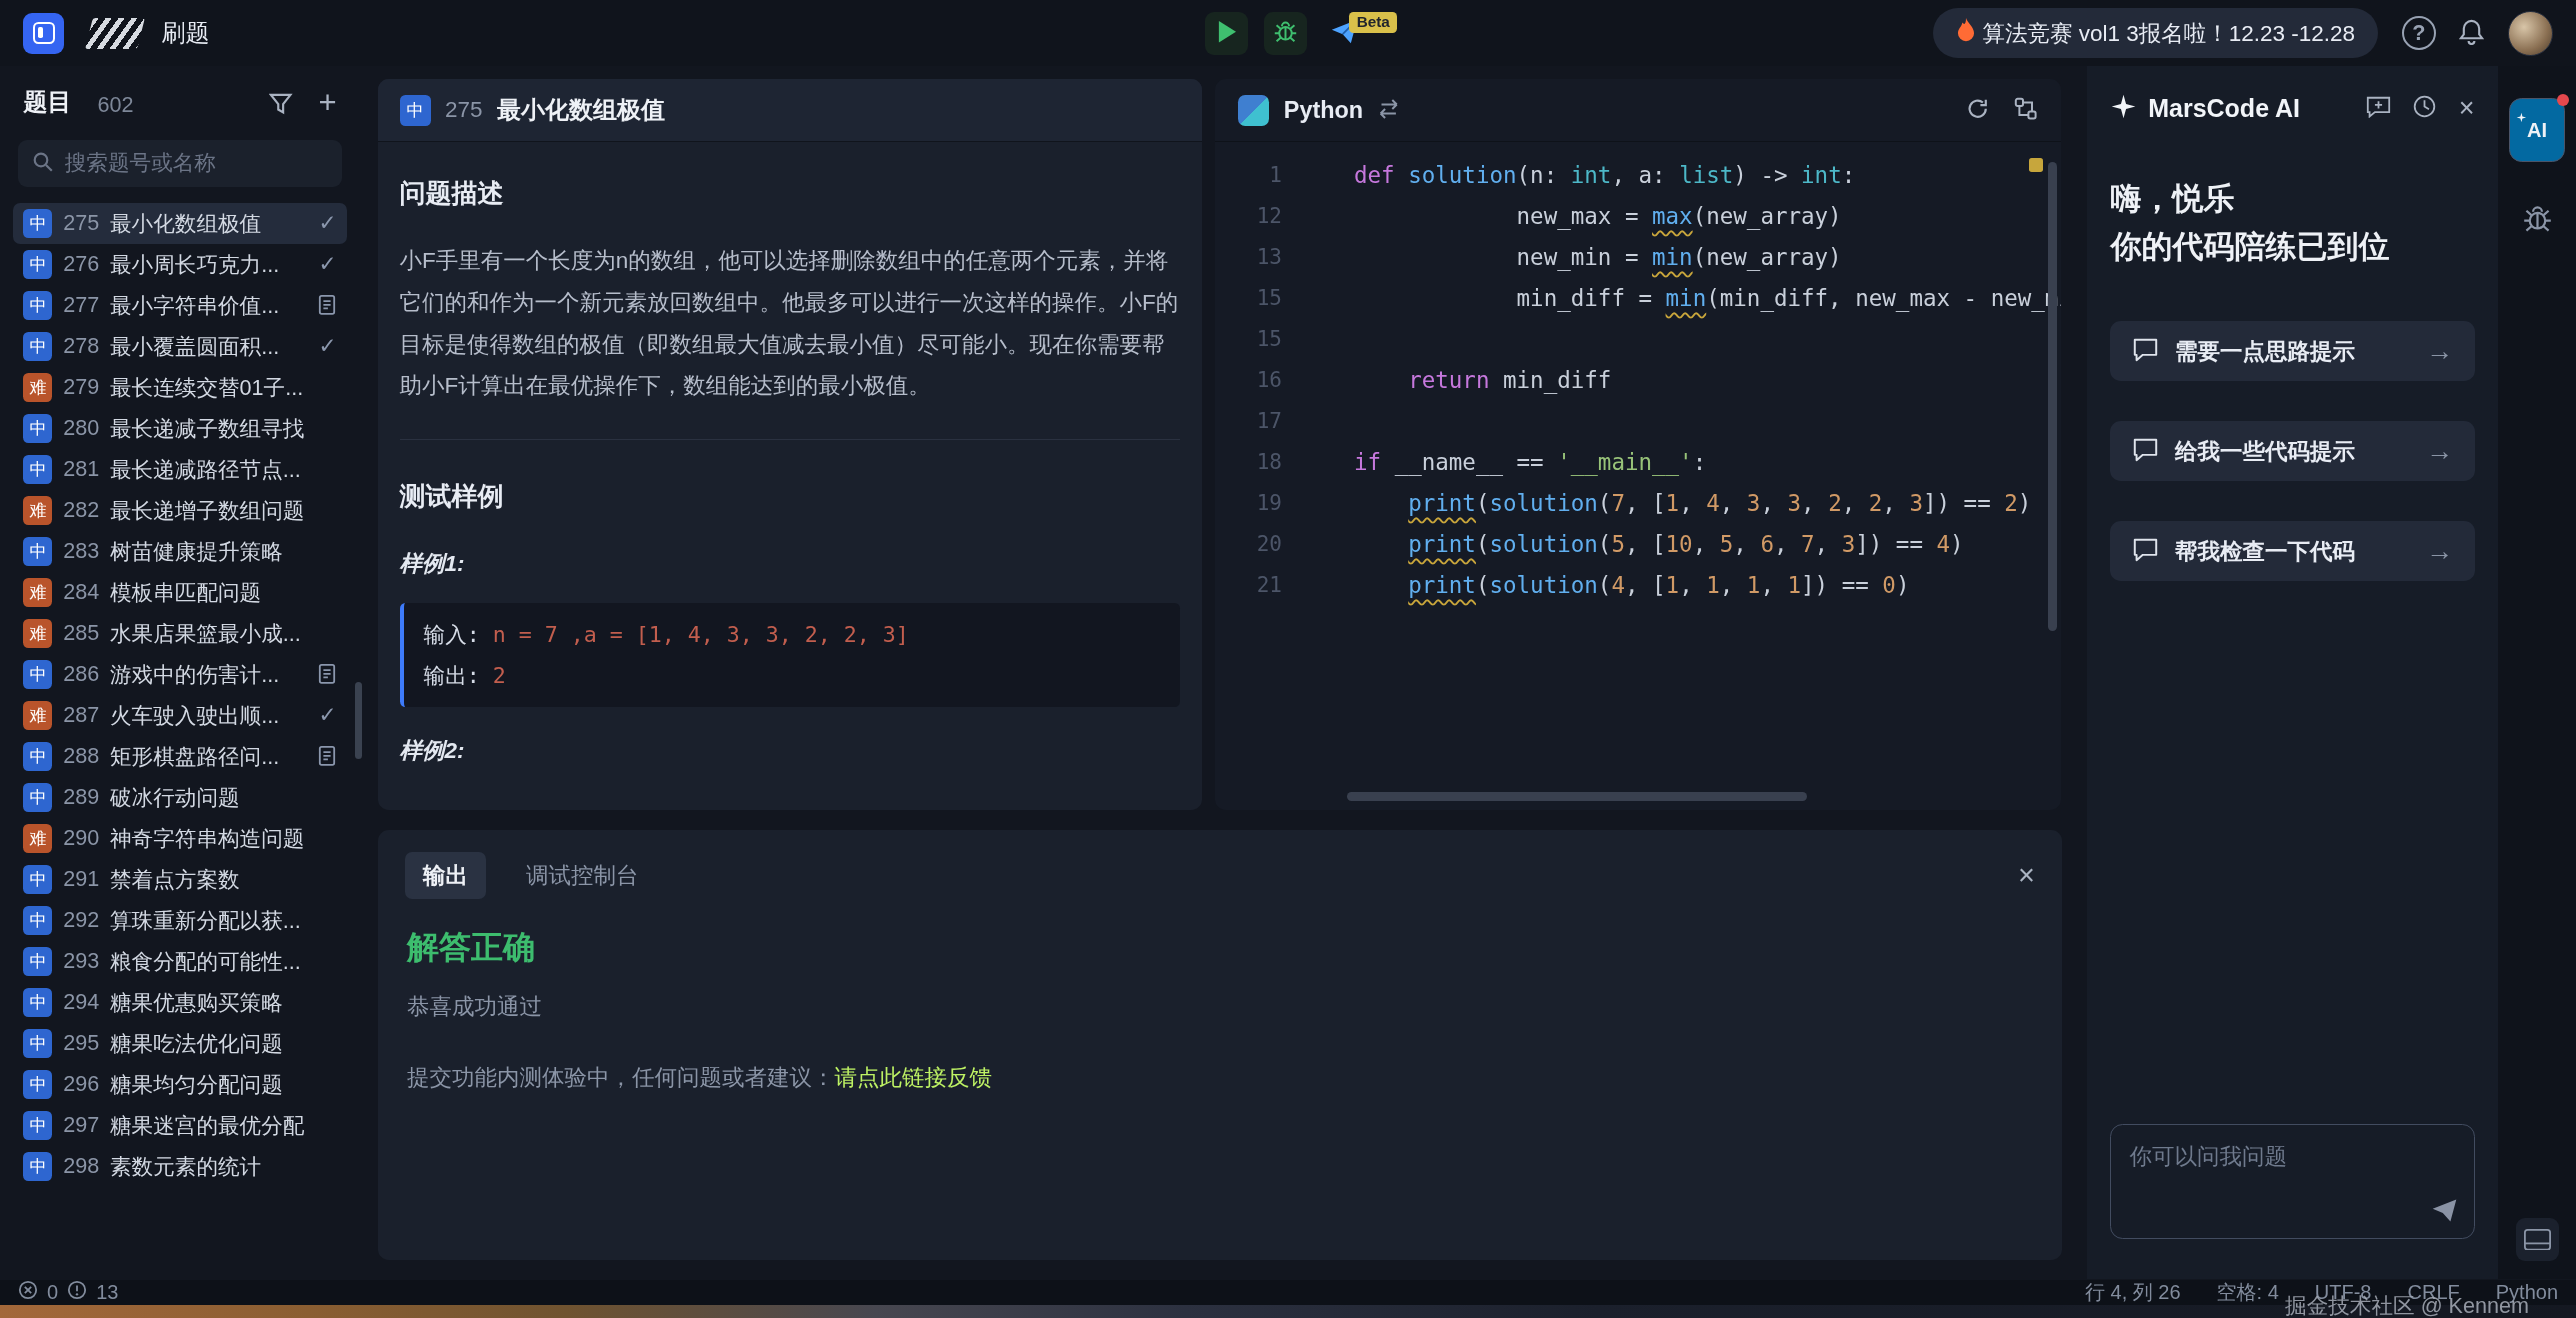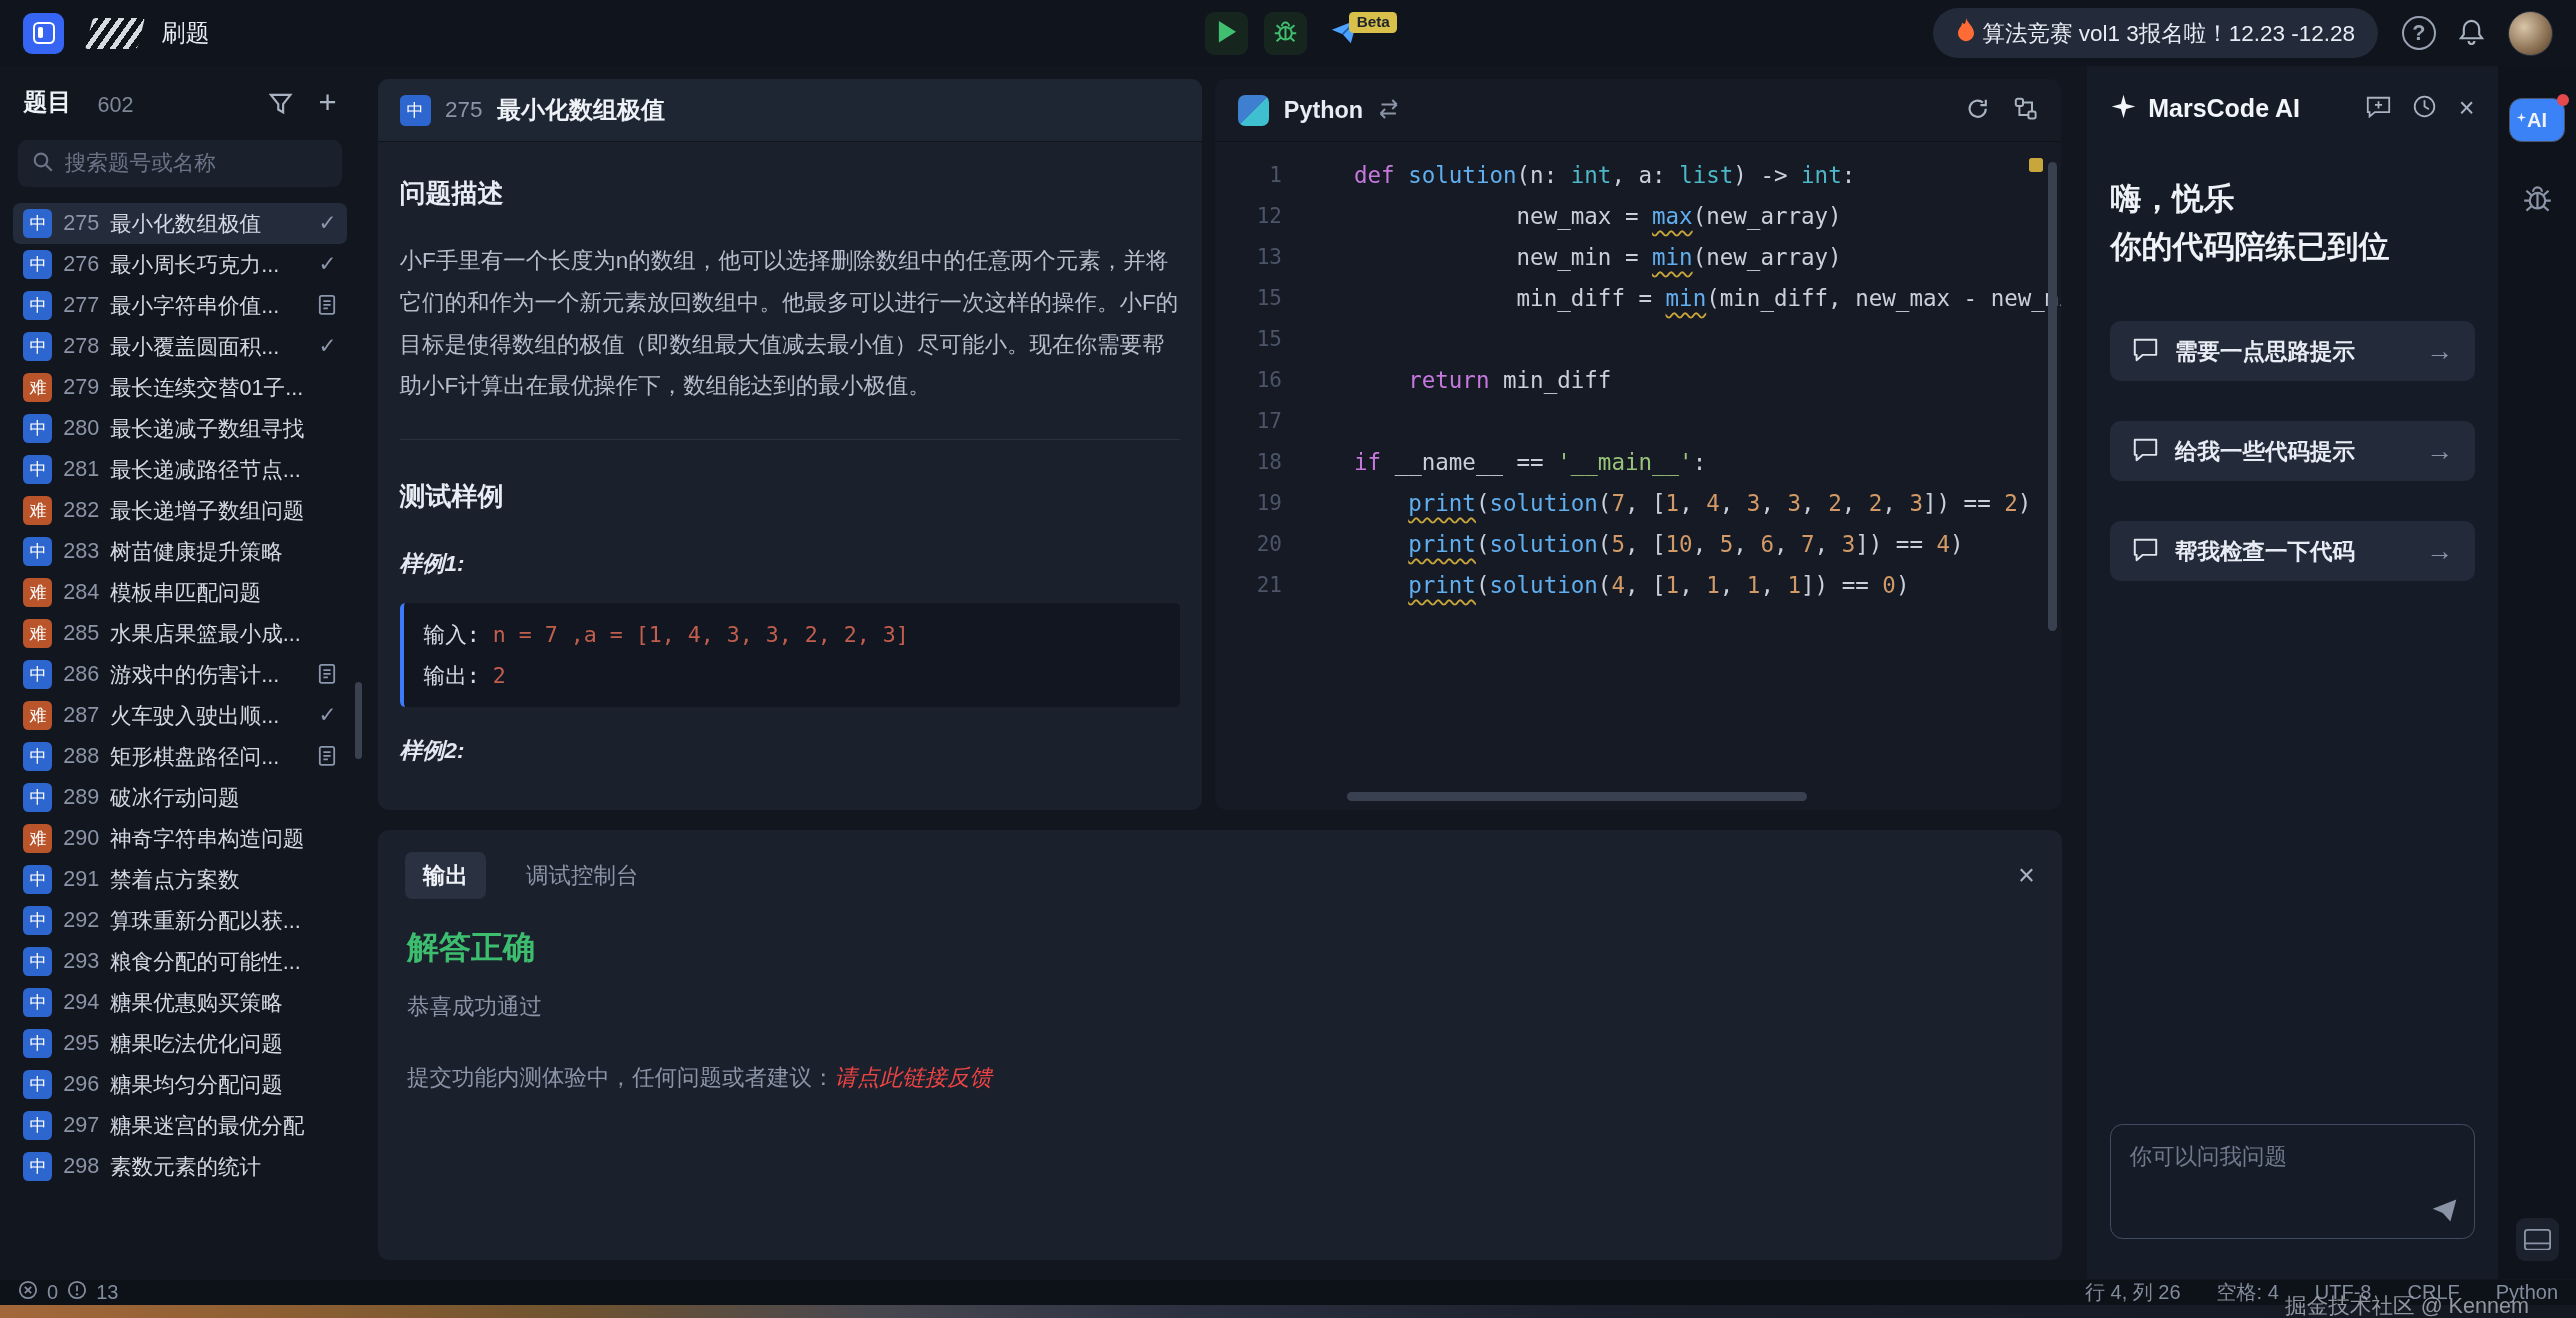--- a/index.html
+++ b/index.html
@@ -82,41 +82,41 @@
   
   .output-panel { left:378px; top:830px; width:1684px; height:430px; background:#1a202c; }
   .output-header { display:flex; align-items:center; gap:40px; padding:21.6px 27px 0; }
   .tab-active { background:#2a3242; border-radius:7.2px; padding:8px 18px; font-size:22.5px; font-weight:700; color:#eef1f6; cursor:pointer; }
   .tab-plain { color:#8b95a7; font-size:22.5px; cursor:pointer; }
   .close-x { margin-left:auto; color:#aab3c2; font-size:29px; line-height:1; cursor:pointer; }
   .output-body { padding:27px 29px; }
   .result-title { color:#3dbd6e; font-size:32px; font-weight:700; }
   .result-sub { color:#8b95a7; font-size:22.5px; margin-top:21.6px; }
   .feedback { color:#8b95a7; font-size:22.5px; margin-top:40px; }
-  .feedback .link { color:#ef4444; cursor:pointer;font-style:italic; }
+  .feedback .link { color:#bef264; cursor:pointer; }
 
   
   .ai-panel { position:absolute; left:2087px; top:66px; width:411px; bottom:39px; background:#161c27; padding:27px 23.4px; }
   .ai-header { display:flex; align-items:center; gap:10.8px;justify-content:space-between; }
   .ai-title { font-size:25px; font-weight:700; color:#f2f5f9; }
   .ai-actions { margin-left:auto; display:flex; align-items:center; gap:21.6px; }
   .ai-x { color:#aab3c2; font-size:27px; line-height:1; cursor:pointer; }
   .ai-greeting { margin-top:52px; font-size:31px; font-weight:700; line-height:1.55; color:#eef1f6; }
   .ai-cards { margin-top:50px; display:flex; flex-direction:column; gap:40px; }
   .ai-card { height:60px; background:#232a39; border-radius:10.8px; display:flex; align-items:center; gap:16px; padding:0 21.6px; cursor:pointer; }
   .card-label { font-size:22.5px; font-weight:700; color:#e8ecf4; }
   .card-arrow { margin-left:auto; color:#8b95a7; font-size:27px; }
   .ai-input { position:absolute; left:23.4px; right:23.4px; bottom:40px; height:115px; border:1.8px solid #424c60; border-radius:12.6px; background:transparent; }
   .ai-input textarea { width:100%; height:100%; background:transparent; border:none; outline:none; resize:none; color:#c9d0db; font-size:22.5px; padding:16px 18px; font-family:inherit; }
   .ai-input textarea::placeholder { color:#6f7a8d; }
   .send-icon { position:absolute; right:16px; bottom:10.8px; cursor:pointer; }
 
   
   .right-strip { position:absolute; left:2498px; top:66px; width:78px; bottom:39px; background:#0f131b; display:flex; flex-direction:column; align-items:center; padding:32px 0 18px; }
-  .ai-toggle { width:56px; height:44px; border:1.8px solid #4b5468; border-radius:12.6px; background:#3b82f6; position:relative; display:flex; align-items:center; justify-content:center; color:#eef1f6; font-weight:700; font-size:20px; cursor:pointer; }
+  .ai-toggle { width:56px; height:64px; border:1.8px solid #4b5468; border-radius:12.6px; background:#0369a1; position:relative; display:flex; align-items:center; justify-content:center; color:#eef1f6; font-weight:700; font-size:20px; cursor:pointer; }
   .ai-toggle::after { content:''; position:absolute; top:-5.4px; right:-5.4px; width:12.6px; height:12.6px; border-radius:50%; background:#e5484d; }
   .ai-toggle .mini-star { position:absolute; top:5.4px; left:6.3px; }
   .strip-icon2 { margin-top:41px; cursor:pointer; }
   .strip-bottom { margin-top:auto; width:43px; height:43px; border-radius:9px; background:#1b212d; display:flex; align-items:center; justify-content:center; cursor:pointer; }
 
   
   .statusbar { position:absolute; left:0; right:0; bottom:13.5px; height:25px; background:#0d1118; display:flex; align-items:center; padding:0 18px; font-size:20px; color:#828c9d; z-index:30; }
   .sb-left { display:flex; align-items:center; gap:9px; cursor:pointer; }
   .sb-right { margin-left:auto; display:flex; align-items:center; gap:36px; }
   .status-item { cursor:pointer; }

